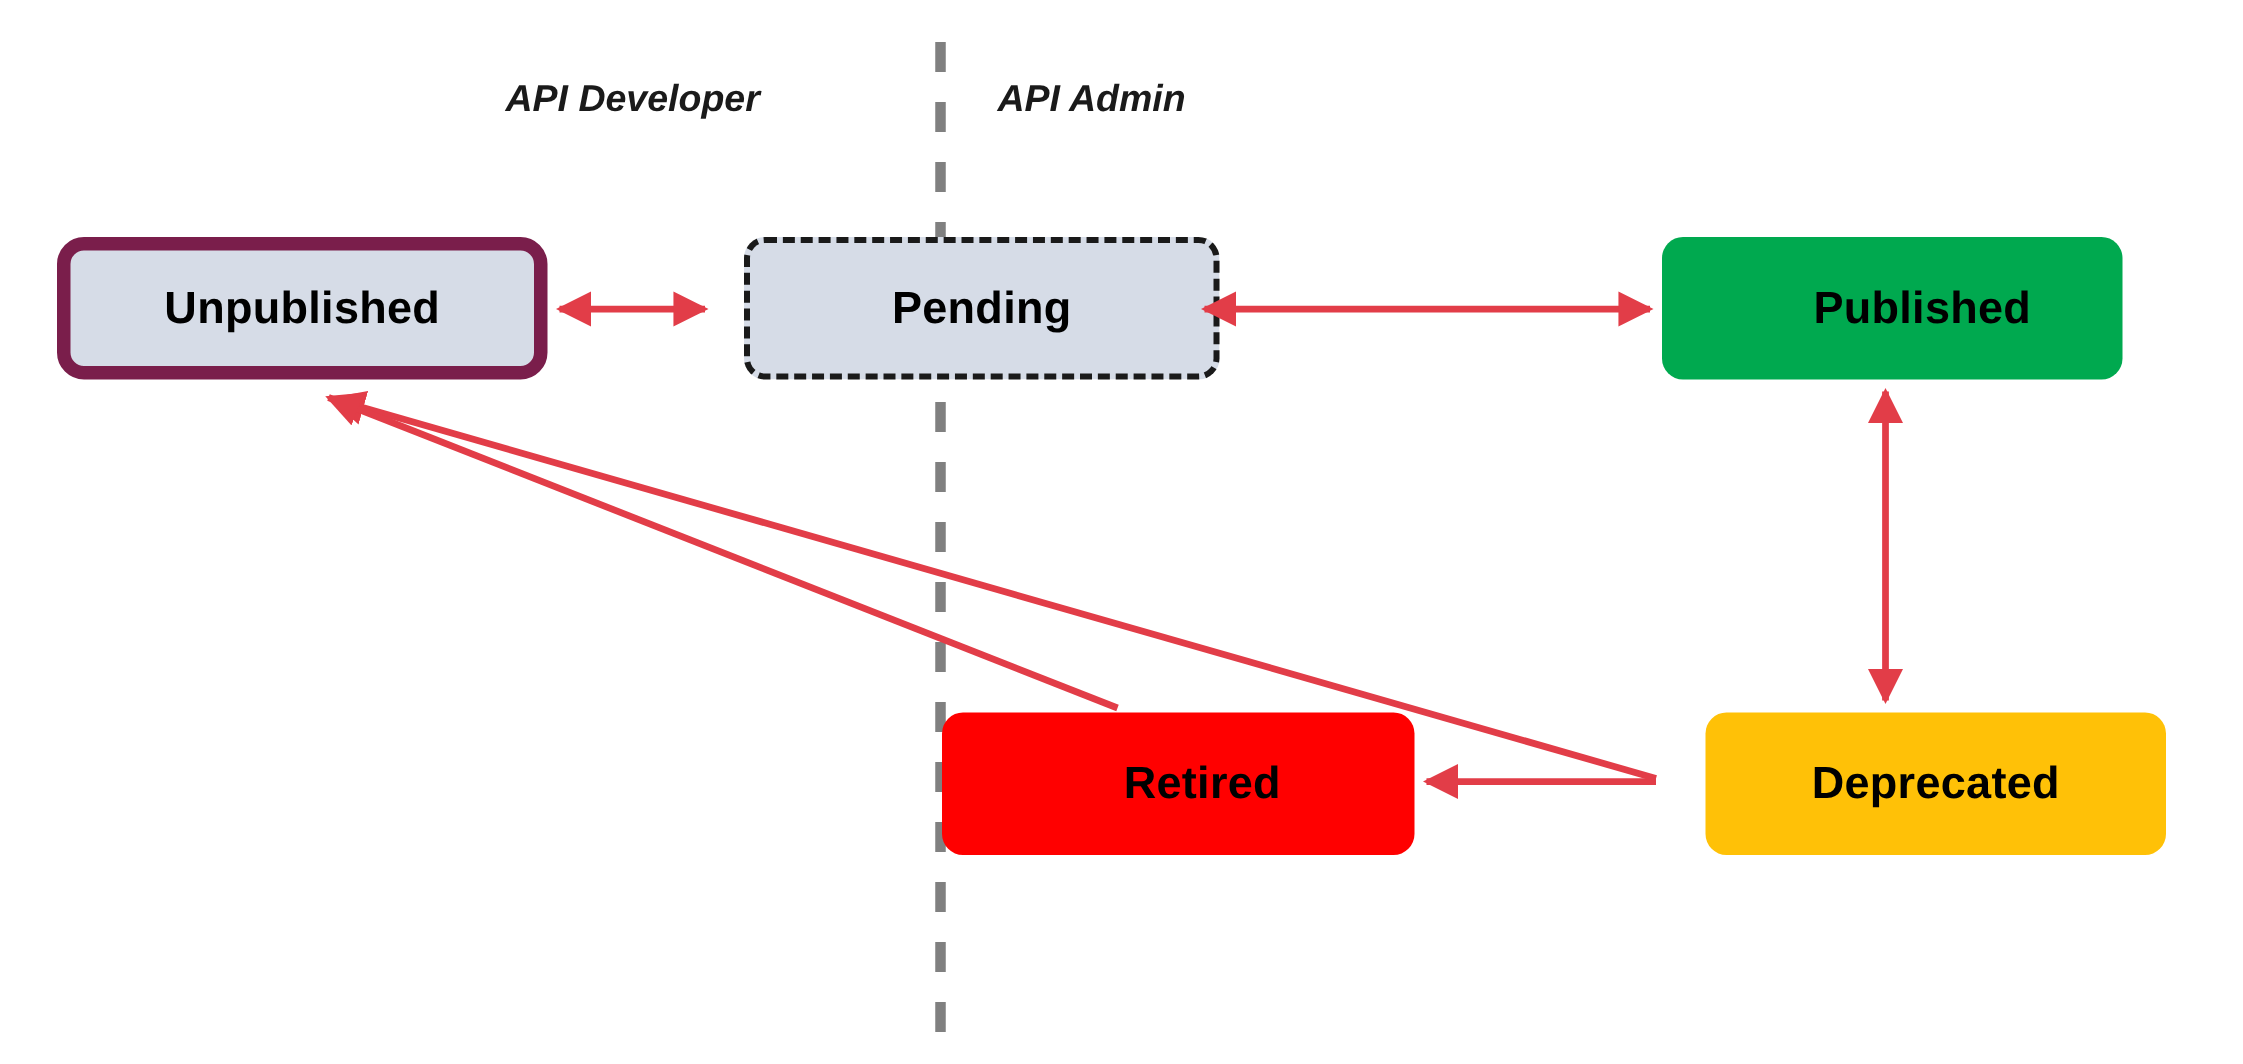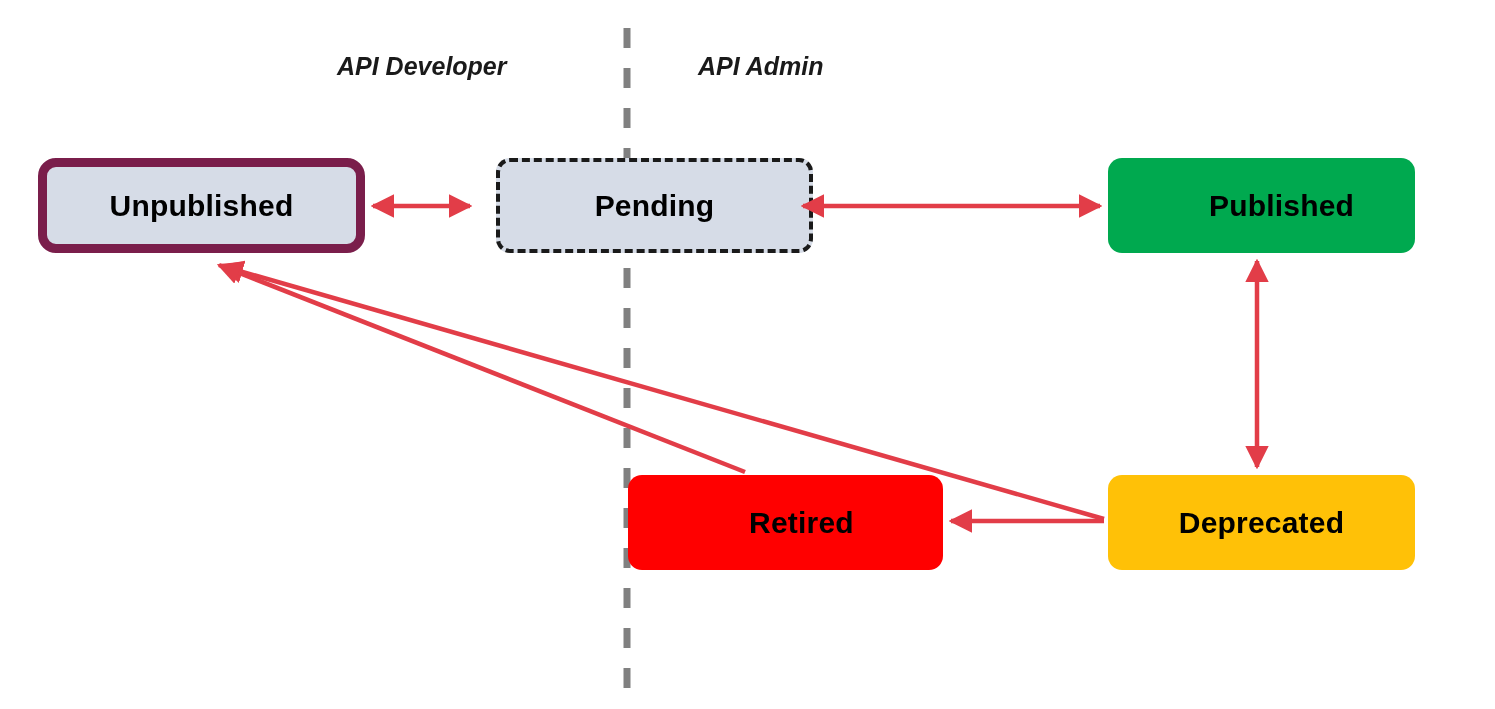--- a/index.html
+++ b/index.html
@@ -41,39 +41,40 @@
   }
   .node-published{
     background:#00a94f;
     border-radius:14px;
     font-size:30px;
   }
   .node-deprecated{
     background:#ffc107;
     border-radius:14px;
     font-size:30px;
+    margin-left:29px;
   }
   .node-retired{
     background:#ff0000;
     border-radius:14px;
     font-size:30px;
     padding-left:32px;
   }
 </style>
 </head>
 <body>
 
 <div id="stage">
 
   <svg id="divider-layer" viewBox="0 0 1495 709" width="1495" height="709">
     <line x1="627" y1="28" x2="627" y2="690" stroke="#808080" stroke-width="7" stroke-dasharray="20 20" stroke-linecap="butt"></line>
   </svg>
 
   <div class="lane-label" style="left:337px;top:52px;">API Developer</div>
-  <div class="lane-label" style="left:698px;top:52px;font-style:italic;">API Admin</div>
+  <div class="lane-label" style="left:665px;top:52px;font-style:italic;">API Admin</div>
 
   <div class="node node-unpublished" style="left:38px;top:158px;width:327px;height:95px;">
     <span>Unpublished</span>
   </div>
 
   <div class="node node-pending" style="left:478px;top:158px;width:317px;height:95px;">
     <span>Pending</span>
   </div>
 
   <div class="node node-published" style="left:1108px;top:158px;width:307px;height:95px;padding-left:40px;">

